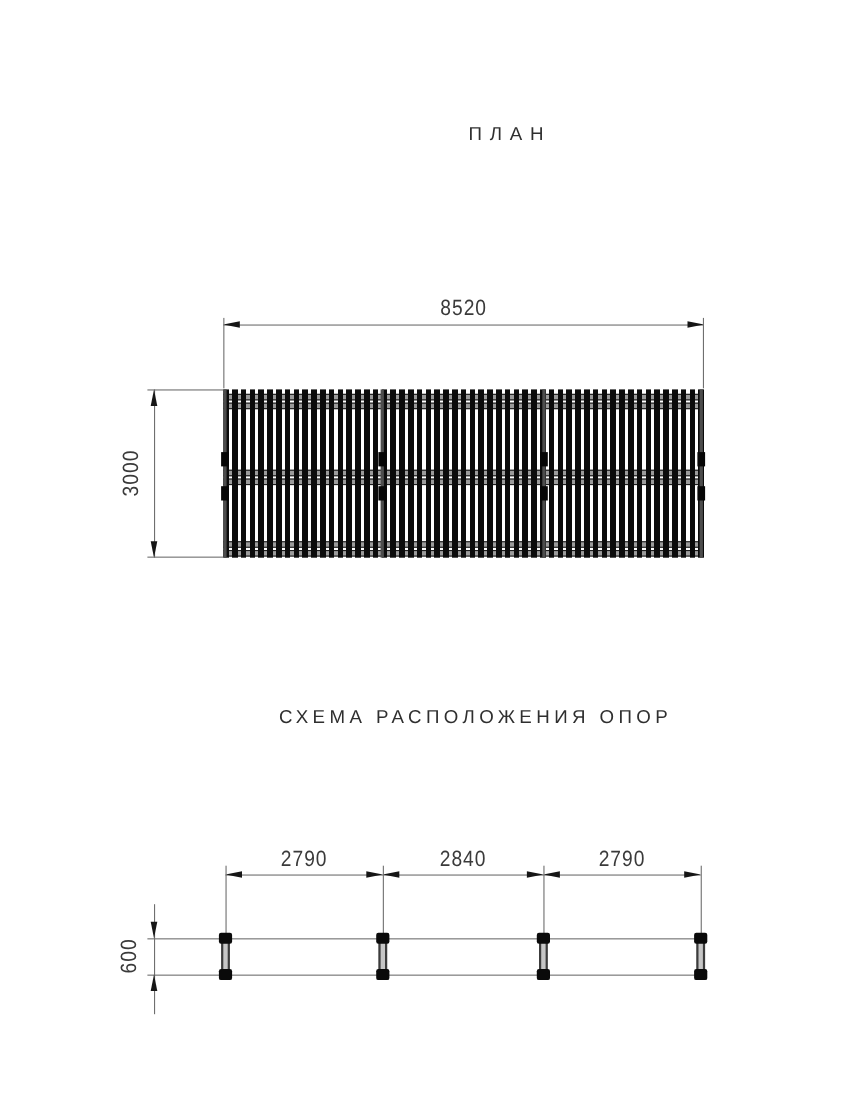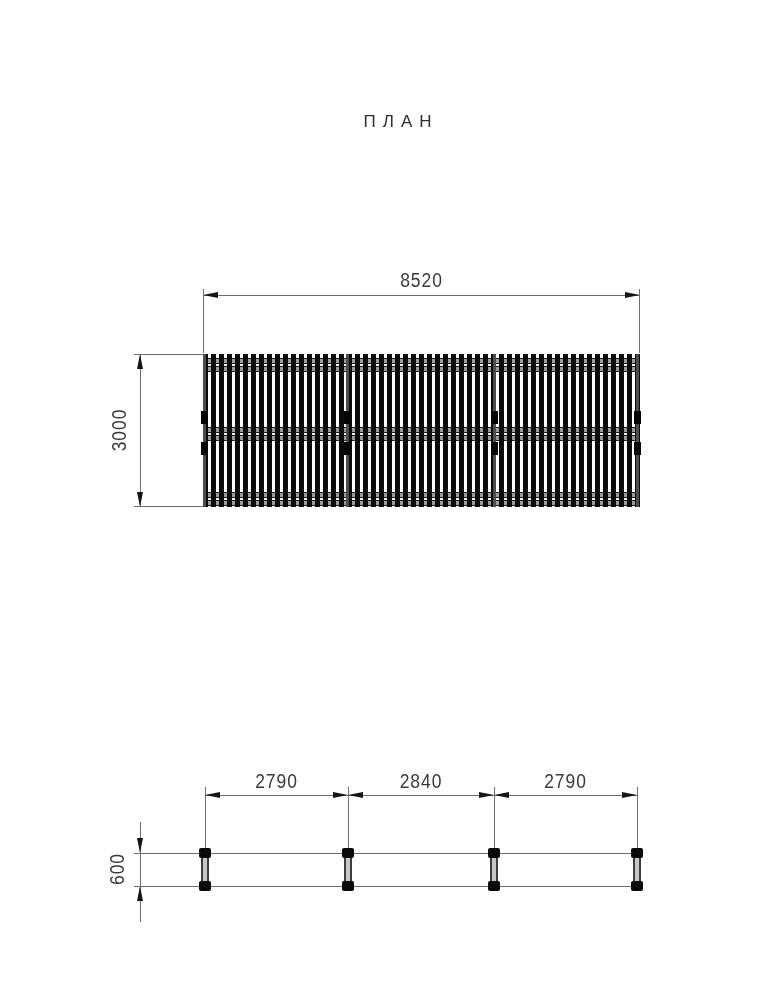--- a/index.html
+++ b/index.html
@@ -20,21 +20,21 @@
   .arr.r{border-top:3px solid transparent;border-bottom:3px solid transparent;border-left:15px solid var(--ink);}
   .arr.u{border-left:3px solid transparent;border-right:3px solid transparent;border-bottom:15px solid var(--ink);}
   .arr.d{border-left:3px solid transparent;border-right:3px solid transparent;border-top:15px solid var(--ink);}
   .dimtext{
     position:absolute;font-size:19px;color:var(--text);text-align:center;
     letter-spacing:1px;transform:scale(.92,1.06);transform-origin:center;
     white-space:nowrap;height:22px;line-height:22px;
   }
   .dimtext.rot{transform:rotate(-90deg) scale(.92,1.06);}
   .title{
-    position:absolute;font-size:17px;color:#2f2f2f;text-align:center;white-space:nowrap;
+    position:absolute;font-size:17px;color:#2f2f2f;text-align:right;white-space:nowrap;
   }
   .plan-rect{position:absolute;box-sizing:border-box;}
   .rail{
     position:absolute;left:0;right:0;height:6px;box-sizing:border-box;
     background:#9b9b9b;border-top:1px solid #1c1c1c;border-bottom:1px solid #1c1c1c;z-index:1;
   }
   .pickets{
     position:absolute;left:0;top:0;right:0;bottom:0;z-index:2;
     background:repeating-linear-gradient(90deg,#0b0b0b 0px,#0b0b0b 5px,transparent 5px,transparent 8px);
   }
@@ -82,20 +82,21 @@
     <div class="bracket" style="left:-2px;top:57px;"></div>
     <div class="bracket" style="left:-2px;top:88px;"></div>
     <div class="bracket" style="left:141px;top:57px;"></div>
     <div class="bracket" style="left:141px;top:88px;"></div>
     <div class="bracket" style="left:288px;top:57px;"></div>
     <div class="bracket" style="left:288px;top:88px;"></div>
     <div class="bracket" style="left:431px;top:57px;"></div>
     <div class="bracket" style="left:431px;top:88px;"></div>
   </div>
 
+  <div class="title" style="left:251px;top:642px;width:360px;letter-spacing:4px;">СХЕМА РАСПОЛОЖЕНИЯ ОПОР</div>
 
   <div class="dimtext" style="left:205px;top:771px;width:143px;">2790</div>
   <div class="dimtext" style="left:348px;top:771px;width:146px;">2840</div>
   <div class="dimtext" style="left:494px;top:771px;width:143px;">2790</div>
   <div class="hl" style="left:205px;top:795px;width:432px;"></div>
   <div class="arr l" style="left:205px;top:792px;"></div>
   <div class="arr r" style="left:333px;top:792px;"></div>
   <div class="arr l" style="left:348px;top:792px;"></div>
   <div class="arr r" style="left:479px;top:792px;"></div>
   <div class="arr l" style="left:494px;top:792px;"></div>

